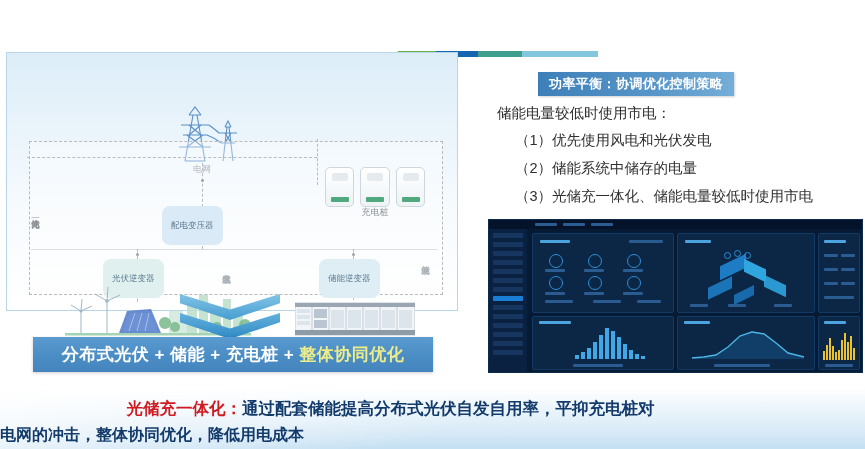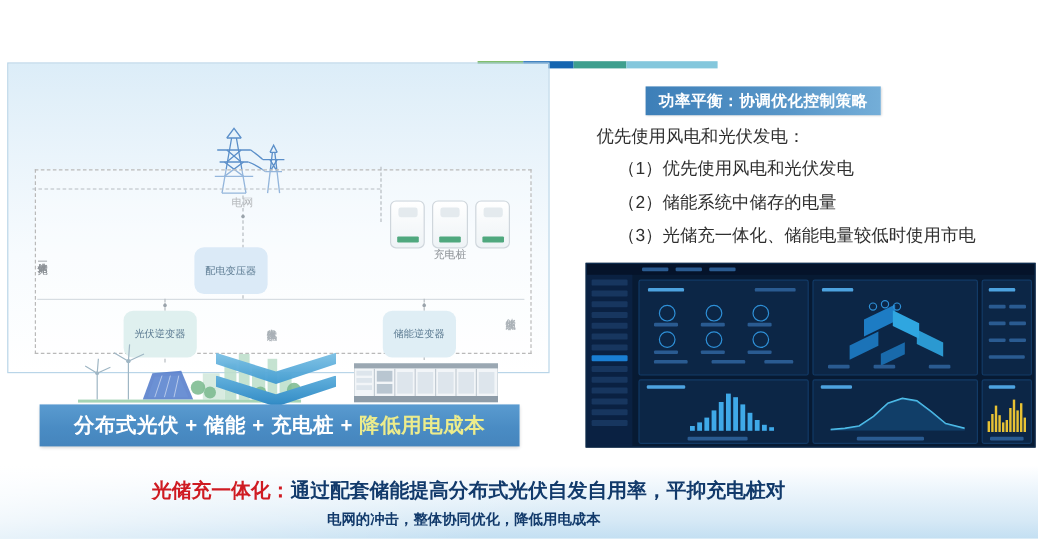--- a/index.html
+++ b/index.html
@@ -145,22 +145,22 @@
   #bottom-band{
     position:absolute;left:0;top:388px;width:865px;height:61px;
     background:linear-gradient(180deg,#ffffff 0%,#eef6fc 30%,#d6e9f6 75%,#c3dff2 100%);
   }
   #bottom-band:before{
     content:"";position:absolute;left:0;top:0;width:865px;height:61px;
     background:linear-gradient(160deg,rgba(255,255,255,.85) 0%,rgba(210,233,247,0) 55%);
   }
   #bb-l1{position:absolute;left:0;top:398px;width:781px;text-align:center;
     font-size:16.5px;font-weight:bold;white-space:nowrap;}
-  #bb-l2{position:absolute;left:0;top:425px;width:773px;text-align:center;
-    font-size:12px;font-weight:bold;white-space:nowrap;}
+  #bb-l2{position:absolute;left:0;top:425px;width:773px;
+    font-size:16px;font-weight:bold;white-space:nowrap;}
   .bb-red{color:#cf1b22;}
   .bb-blue{color:#123a6b;}
 </style>
 </head>
 <body>
 
 <div id="title-area">
   <div id="title-rule">
     <i class="gr1"></i>
     <i class="gr2"></i>
@@ -287,26 +287,26 @@
   </div>
 </div>
 
 <div id="arrow-wrap">
   <div class="chev" id="chev1"></div>
   <div class="chev" id="chev2"></div>
 </div>
 
 <div id="summary-bar">
   <span class="txt">
-    <span>分布式光伏 + 储能 + 充电桩 + </span><span class="accent">降低用电成本</span>
+    <span>分布式光伏 + 储能 + 充电桩 + </span><span class="accent">整体协同优化</span>
   </span>
 </div>
 
 <div id="right-title">功率平衡：协调优化控制策略</div>
-<div id="right-lead">优先使用风电和光伏发电：</div>
+<div id="right-lead">储能电量较低时使用市电：</div>
 
 <div class="rbullet" id="rb1">
   <span class="rnum">（1）</span><span>优先使用风电和光伏发电</span>
 </div>
 <div class="rbullet" id="rb2">
   <span class="rnum">（2）</span><span>储能系统中储存的电量</span>
 </div>
 <div class="rbullet" id="rb3">
   <span class="rnum">（3）</span><span>光储充一体化、储能电量较低时使用市电</span>
 </div>

